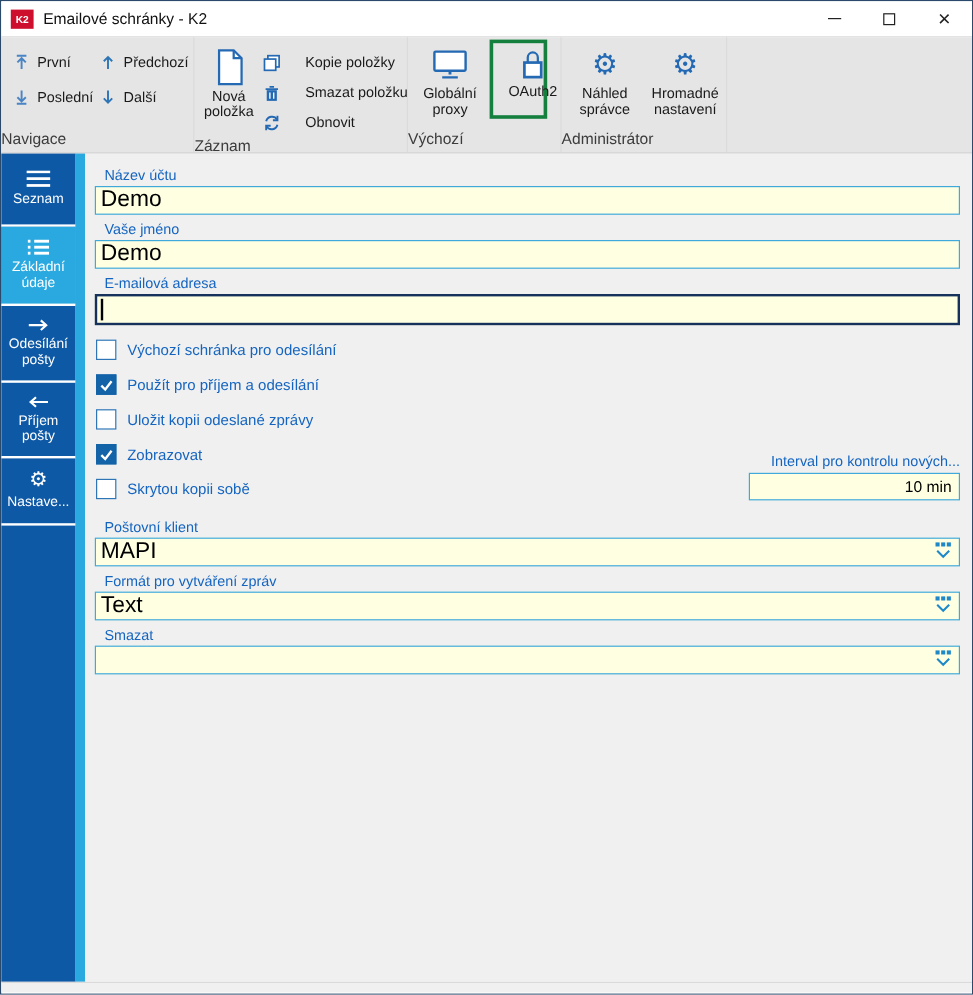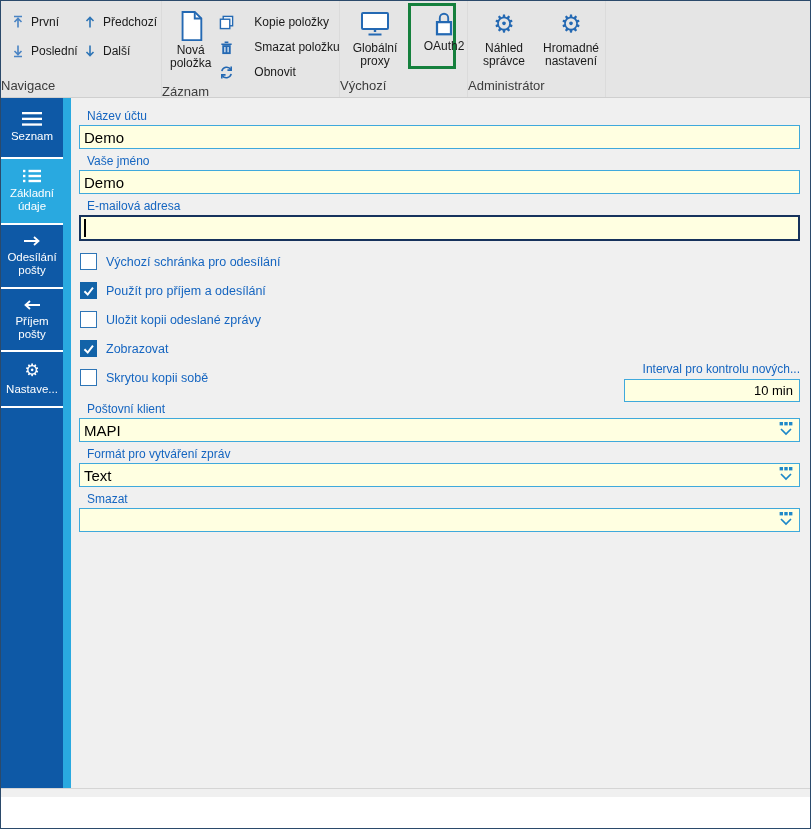--- a/index.html
+++ b/index.html
@@ -48,52 +48,67 @@
   .main { display:flex; height:690px; }
   .sidebar { width:62px; background:#0E59A6; display:flex; flex-direction:column; }
   .side-item { display:flex; flex-direction:column; align-items:center; justify-content:center; gap:4px; border-bottom:2px solid #fff; color:#fff; font-size:11.5px; line-height:13px; text-align:center; padding:2px 2px; }
   .side-item.active { background:#29A9E0; }
   .side-gear { font-family:"DejaVu Sans", sans-serif; font-size:17px; color:#fff; line-height:1; }
   .side-rest { flex:1; }
   .cyanstrip { width:8px; background:#29A9E0; }
   .content { flex:1; background:#F0F0F0; position:relative; padding:6px 10px 0 8px; overflow:hidden; }
 
   .f-label { color:#1565C0; font-size:12px; margin:5px 0 2px 8px; white-space:nowrap; }
-  .f-input { width:100%; height:24px; background:#FFFFE1; border:1px solid #3FA9DC; font-family:"Liberation Sans", sans-serif; font-size:15px; color:#000; padding:0 4px; display:block; }
+  .f-input { width:100%; height:24px; background:#FFFFE1; border:1px solid #3FA9DC; font-family:"Liberation Sans", sans-serif; font-size:19px; color:#000; padding:0 4px; display:block; }
   .focus-wrap { position:relative; }
   .f-input.focused { border:2px solid #16325C; height:26px; }
   .caret { position:absolute; left:5px; top:4px; width:1.5px; height:18px; background:#000; }
 
   .cb-row { display:flex; align-items:center; gap:9px; margin:12px 0 0 1px; height:17px; }
   .cb-row:first-of-type { margin-top:14px; }
   .checkbox { width:17px; height:17px; background:#fff; border:1px solid #2E75B6; flex:none; display:flex; align-items:center; justify-content:center; }
   .checkbox.checked { background:#1263A8; border-color:#1263A8; }
   .checkbox svg { display:none; }
   .checkbox.checked svg { display:block; }
   .cb-label { color:#1565C0; font-size:12.5px; white-space:nowrap; }
 
-  .interval { position:absolute; top:264px; right:10px; width:176px; }
+  .interval { position:absolute; top:249px; right:10px; width:176px; }
   .interval .f-label { text-align:right; margin:0 0 3px 0; }
   .interval-field { width:100%; height:23px; background:#FFFFE1; border:1px solid #3FA9DC; font-size:13px; color:#000; text-align:right; padding:0 6px; font-family:"Liberation Sans", sans-serif; display:block; }
 
   .dd-wrap { position:relative; }
   .dd-wrap .f-input { padding-right:30px; }
   .combo-icon { position:absolute; right:5px; top:3px; cursor:default; }
 
   .dd-first { margin-top:16px; }
 
   .test-btn { margin-top:10px; width:176px; height:24px; background:#29ABE2; color:#fff; border:none; font-family:"Liberation Sans", sans-serif; font-size:12.5px; display:flex; align-items:center; justify-content:center; }
 
   .bottomstrip { height:9px; background:#F0F0F0; border-top:1px solid #D5D5D5; }
 </style>
 </head>
 <body>
 
 <div class="window">
 
+  <div class="titlebar">
+    <div class="logo">K2</div>
+    <div class="title">Emailové schránky - K2</div>
+    <div class="winbtns">
+      <div class="winbtn">
+          <span class="min-glyph"></span>
+        </div>
+      <div class="winbtn">
+          <span class="max-glyph"></span>
+        </div>
+      <div class="winbtn">
+          <span class="close-glyph">×</span>
+        </div>
+    </div>
+  </div>
 
   <div class="ribbon">
 
     <div class="rgroup g-nav">
       <div class="rgroup-content">
         <div class="nav-btn">
           <svg width="14" height="14" viewBox="0 0 14 14">
               <path d="M3 1.5 H11 M7 12.5 V4 M3.5 7 L7 3.5 L10.5 7" stroke="#4A84C4" stroke-width="1.6" fill="none"></path>
             </svg>
           <span>První</span>

